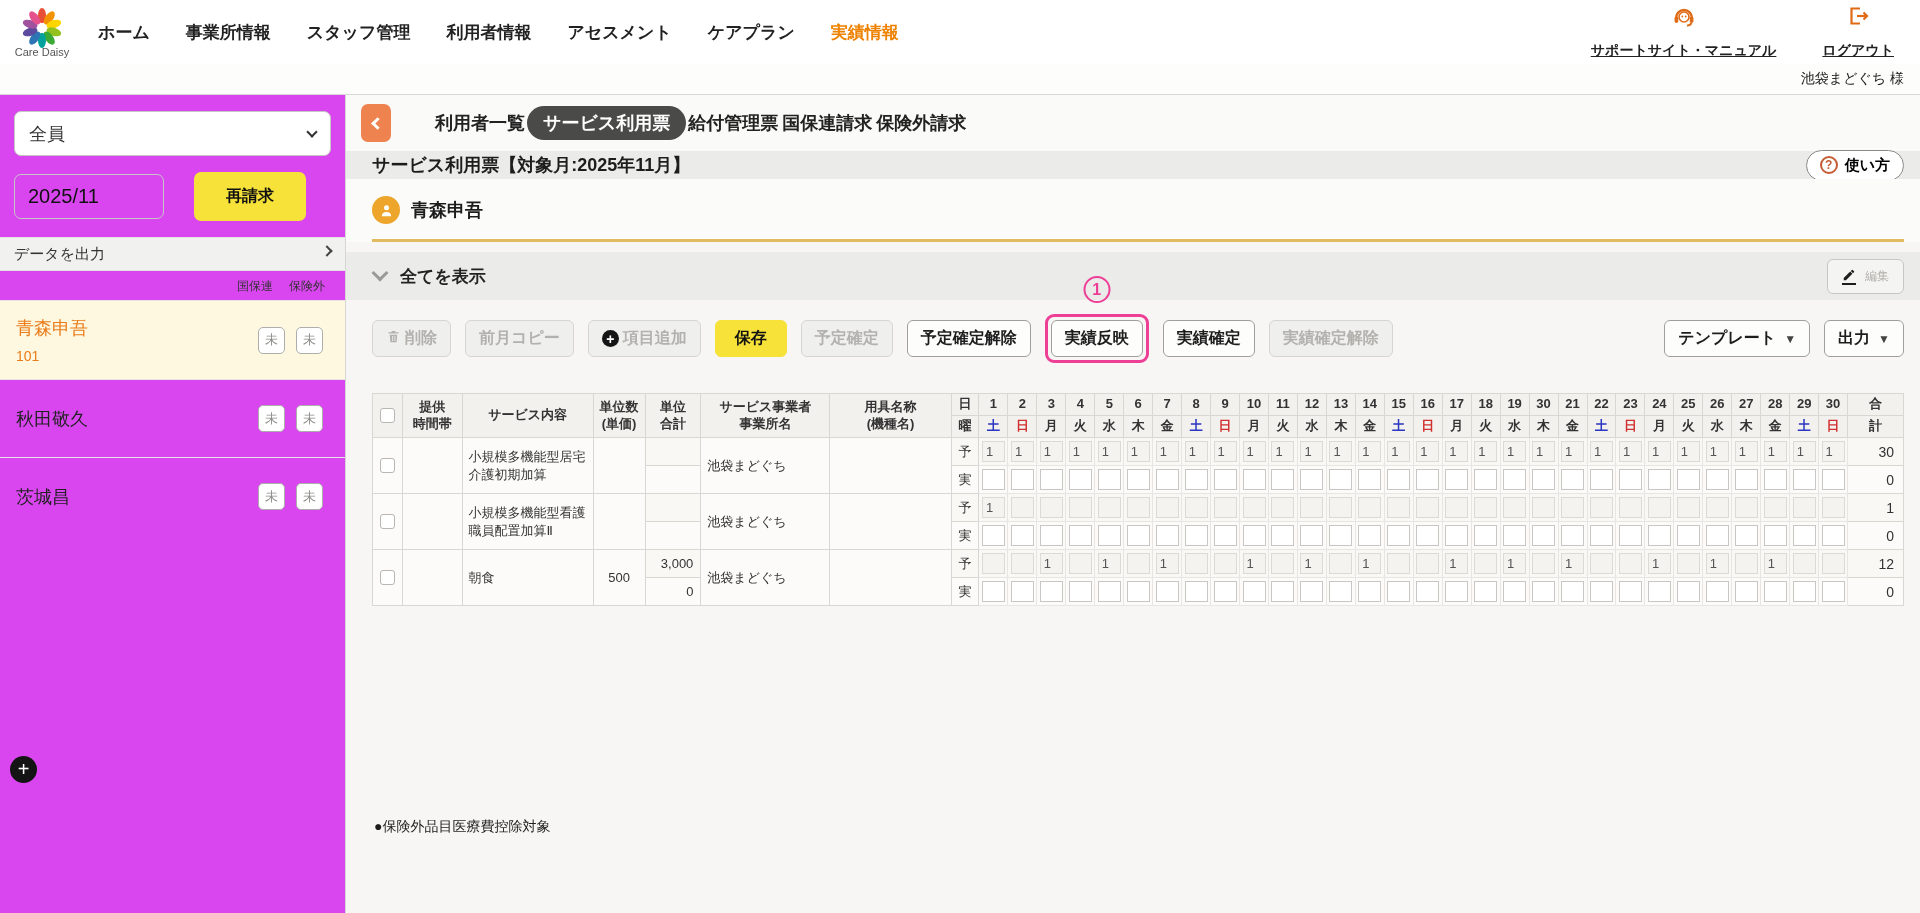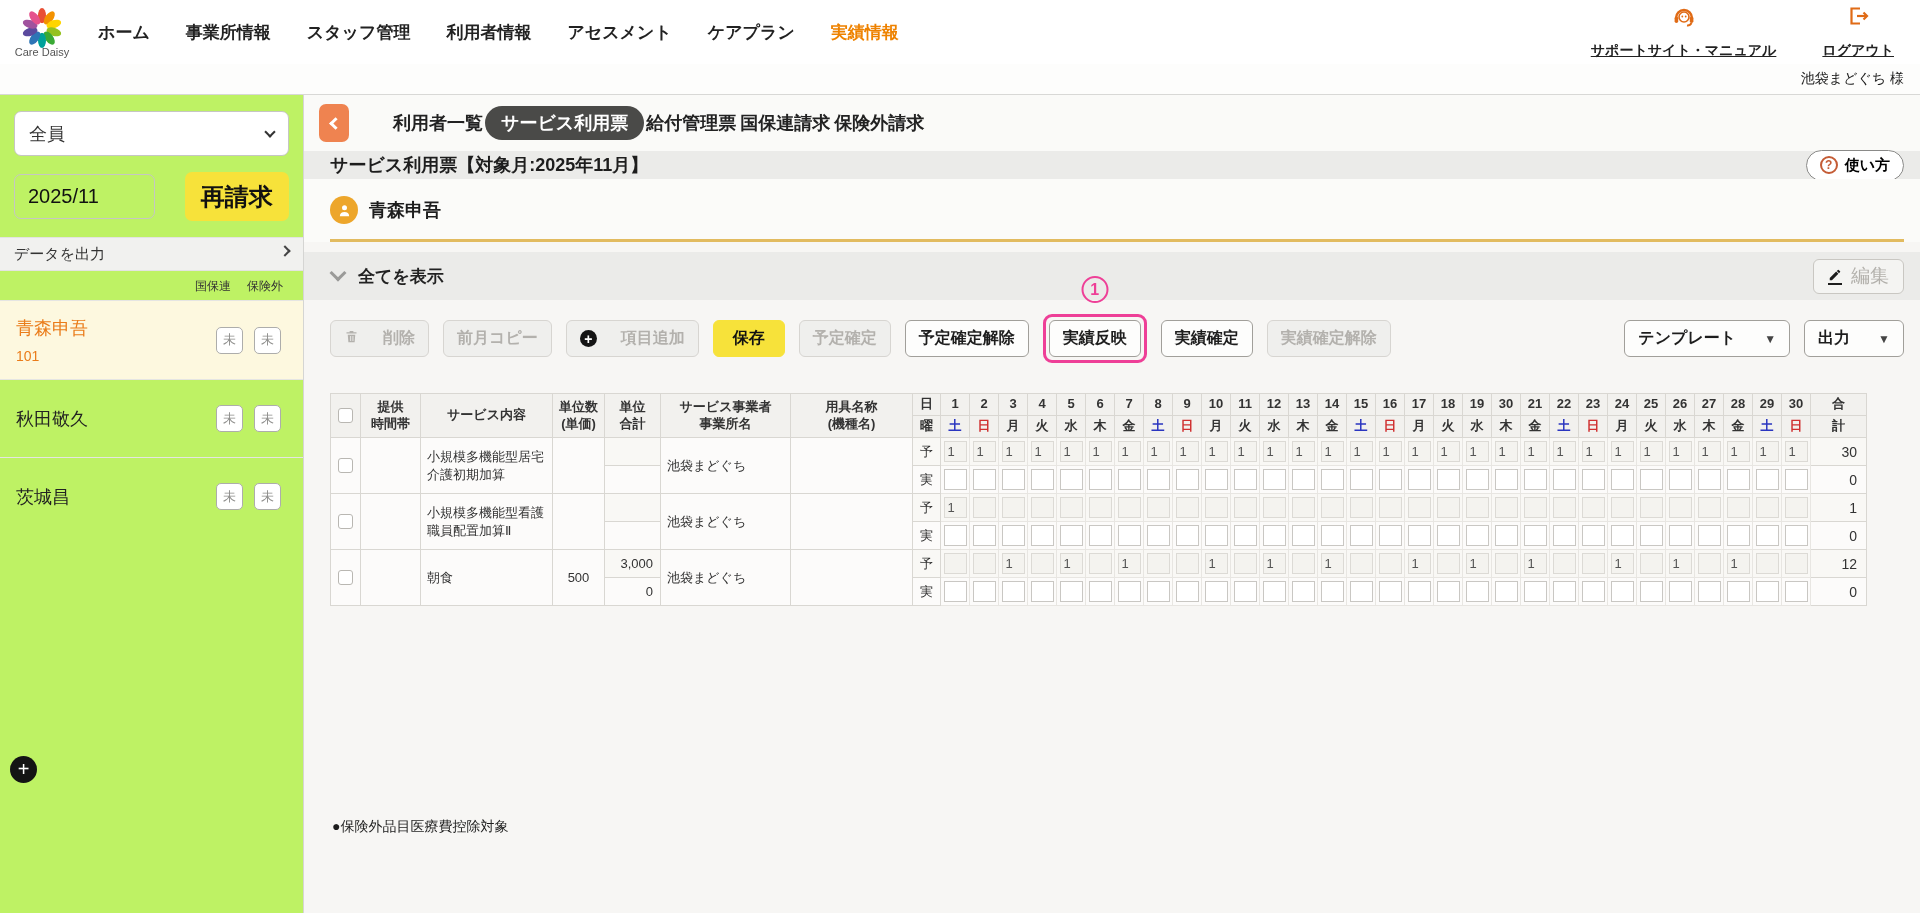--- a/index.html
+++ b/index.html
@@ -17,29 +17,29 @@
   .mainnav{display:flex;gap:36px;list-style:none;margin:0;padding:0;font-size:17px;font-weight:bold;color:#222;}
   .mainnav li{cursor:pointer;}
   .mainnav li.active{color:var(--nav-active);}
   .top-right{margin-left:auto;display:flex;gap:46px;align-items:flex-end;padding-right:6px;}
   .top-link{display:flex;flex-direction:column;align-items:center;gap:14px;font-size:14px;color:#222;cursor:pointer;}
   .top-link .lbl{text-decoration:underline;font-weight:bold;}
   .user-strip{height:31px;border-bottom:1px solid #d8d8d6;background:#fdfdfc;display:flex;align-items:center;
               justify-content:flex-end;padding-right:16px;font-size:14px;color:#222;}
   
   .layout{display:flex;height:818px;}
-  .sidebar{width:304px;flex-shrink:0;background:#bef264;border-right:1px solid #d5d5d3;position:relative;}
+  .sidebar{width:346px;flex-shrink:0;background:#d946ef;border-right:1px solid #d5d5d3;position:relative;}
   .side-controls{padding:16px 14px 0 14px;}
   .fake-select{border:1px solid #c6c6c4;border-radius:7px;height:45px;display:flex;align-items:center;
                justify-content:space-between;padding:0 14px;font-size:18px;background:#fff;cursor:pointer;}
   .date-row{display:flex;margin-top:16px;gap:30px;align-items:center;}
   .date-input{border:1px solid #c6c6c4;border-radius:7px;height:45px;width:150px;font-size:20px;
               display:flex;align-items:center;padding:0 13px;color:#111;}
   .rebill-btn{background:var(--btn-yellow);border:none;border-radius:7px;height:49px;width:112px;
-              font-size:24px;font-weight:bold;color:#111;cursor:pointer;font-family:Liberation Serif, serif;}
+              font-size:16px;font-weight:bold;color:#111;cursor:pointer;font-family:Liberation Serif, serif;}
   .export-row{margin-top:16px;background:#f1f1ef;border-top:1px solid #e3e3e1;border-bottom:1px solid #e3e3e1;
               height:34px;display:flex;align-items:center;justify-content:space-between;padding:0 14px;
               font-size:15px;cursor:pointer;}
   .list-subhead{display:flex;justify-content:flex-end;gap:16px;font-size:12px;color:#333;padding:7px 20px 5px;}
   .patient{border-top:1px solid #e5e5e3;padding:15px 16px;display:flex;align-items:center;cursor:pointer;min-height:78px;}
   .patient.selected{background:var(--sel-row);}
   .p-name{font-size:18px;color:#222;}
   .p-code{font-size:14px;margin-top:8px;}
   .patient.selected .p-name,.patient.selected .p-code{color:var(--sel-orange);}
   .badges{margin-left:auto;display:flex;gap:11px;padding-right:6px;}
@@ -67,26 +67,26 @@
   .person{display:flex;align-items:center;gap:11px;font-size:18px;font-weight:bold;color:#1d1d1d;}
   .person-ic{width:28px;height:28px;border-radius:50%;background:var(--person-bg);
              display:flex;align-items:center;justify-content:center;}
   .gold-rule{height:3px;background:var(--gold);margin-top:15px;}
   .showall-band{margin-top:10px;background:#ebebe9;height:48px;display:flex;align-items:center;
                 padding:0 16px 0 28px;}
   .showall{display:flex;align-items:center;gap:14px;font-size:17px;font-weight:bold;color:#222;cursor:pointer;}
   .chev-down{width:12px;height:12px;border-right:3px solid #9a9a98;border-bottom:3px solid #9a9a98;
              transform:rotate(45deg);margin-top:-6px;}
   .edit-btn{margin-left:auto;background:#f4f4f2;border:1px solid #c9c7c2;border-radius:6px;height:35px;
-            padding:0 14px;font-size:19px;color:#b3b1ac;display:flex;align-items:center;gap:9px;cursor:default;}
+            padding:0 14px;font-size:12px;color:#b3b1ac;display:flex;align-items:center;gap:9px;cursor:default;}
   .pencil-wrap{border-bottom:2px solid #1d1d1d;padding-bottom:1px;display:inline-flex;}
   
   .toolbar{margin:14px 16px 0 26px;display:flex;align-items:center;gap:14px;position:relative;}
   .tb-btn{height:37px;border-radius:6px;font-size:16px;font-weight:bold;padding:0 13px;display:flex;
-          align-items:center;gap:24px;background:#fdfdfc;border:1px solid #a19f9a;color:#1d1d1d;cursor:pointer;}
+          align-items:center;gap:4px;background:#fdfdfc;border:1px solid #a19f9a;color:#1d1d1d;cursor:pointer;}
   .tb-btn.disabled{background:#efefed;border-color:#d7d5d1;color:#b3b1ad;cursor:default;}
   .tb-btn.primary{background:var(--btn-yellow);border-color:var(--btn-yellow);color:#111;padding:0 19px;}
   .hl-wrap{border:3px solid var(--hl-pink);border-radius:9px;padding:3px;position:relative;}
   .annot{position:absolute;top:-41px;left:50%;transform:translateX(-50%);width:27px;height:27px;
          border:2px solid var(--hl-pink);border-radius:50%;color:var(--hl-pink);font-size:16px;font-weight:bold;
          display:flex;align-items:center;justify-content:center;z-index:5;}
   .tb-right{margin-left:auto;display:flex;gap:14px;}
   .dd-caret{font-size:12px;color:#444;margin-left:4px;}
   .plus-ic{width:17px;height:17px;border-radius:50%;background:#141414;color:#fff;font-size:14px;font-weight:bold;
            display:flex;align-items:center;justify-content:center;line-height:1;}

